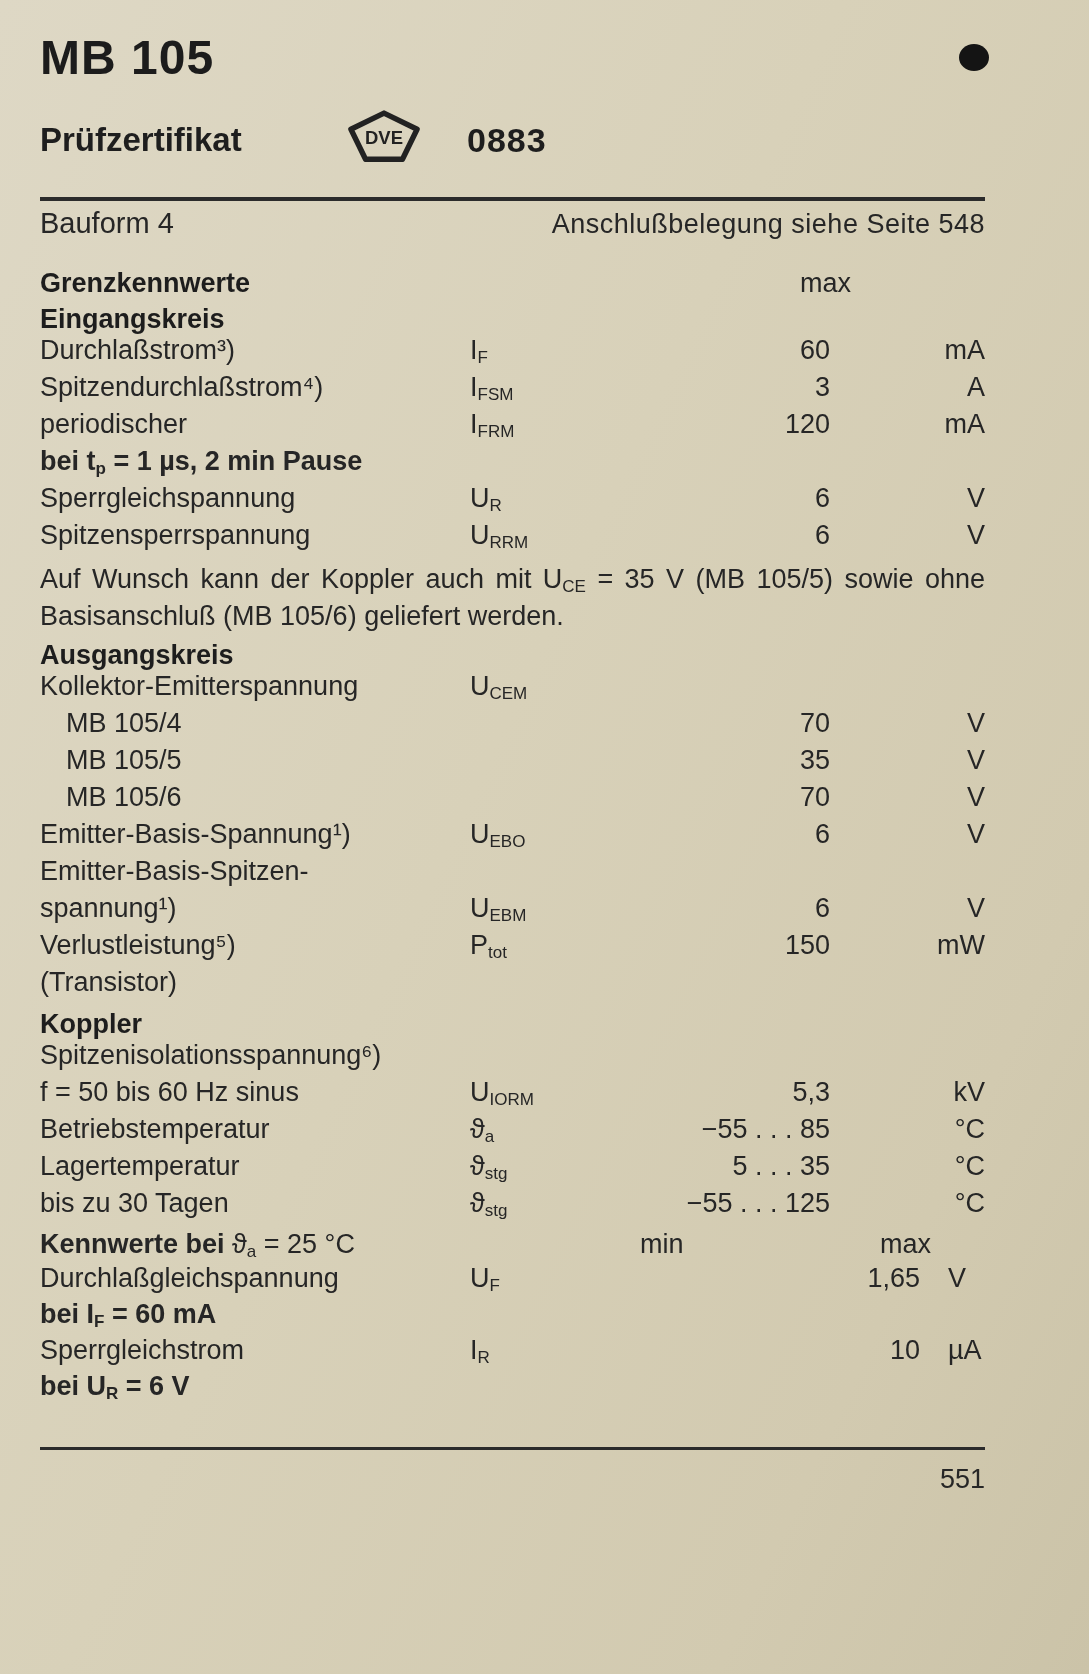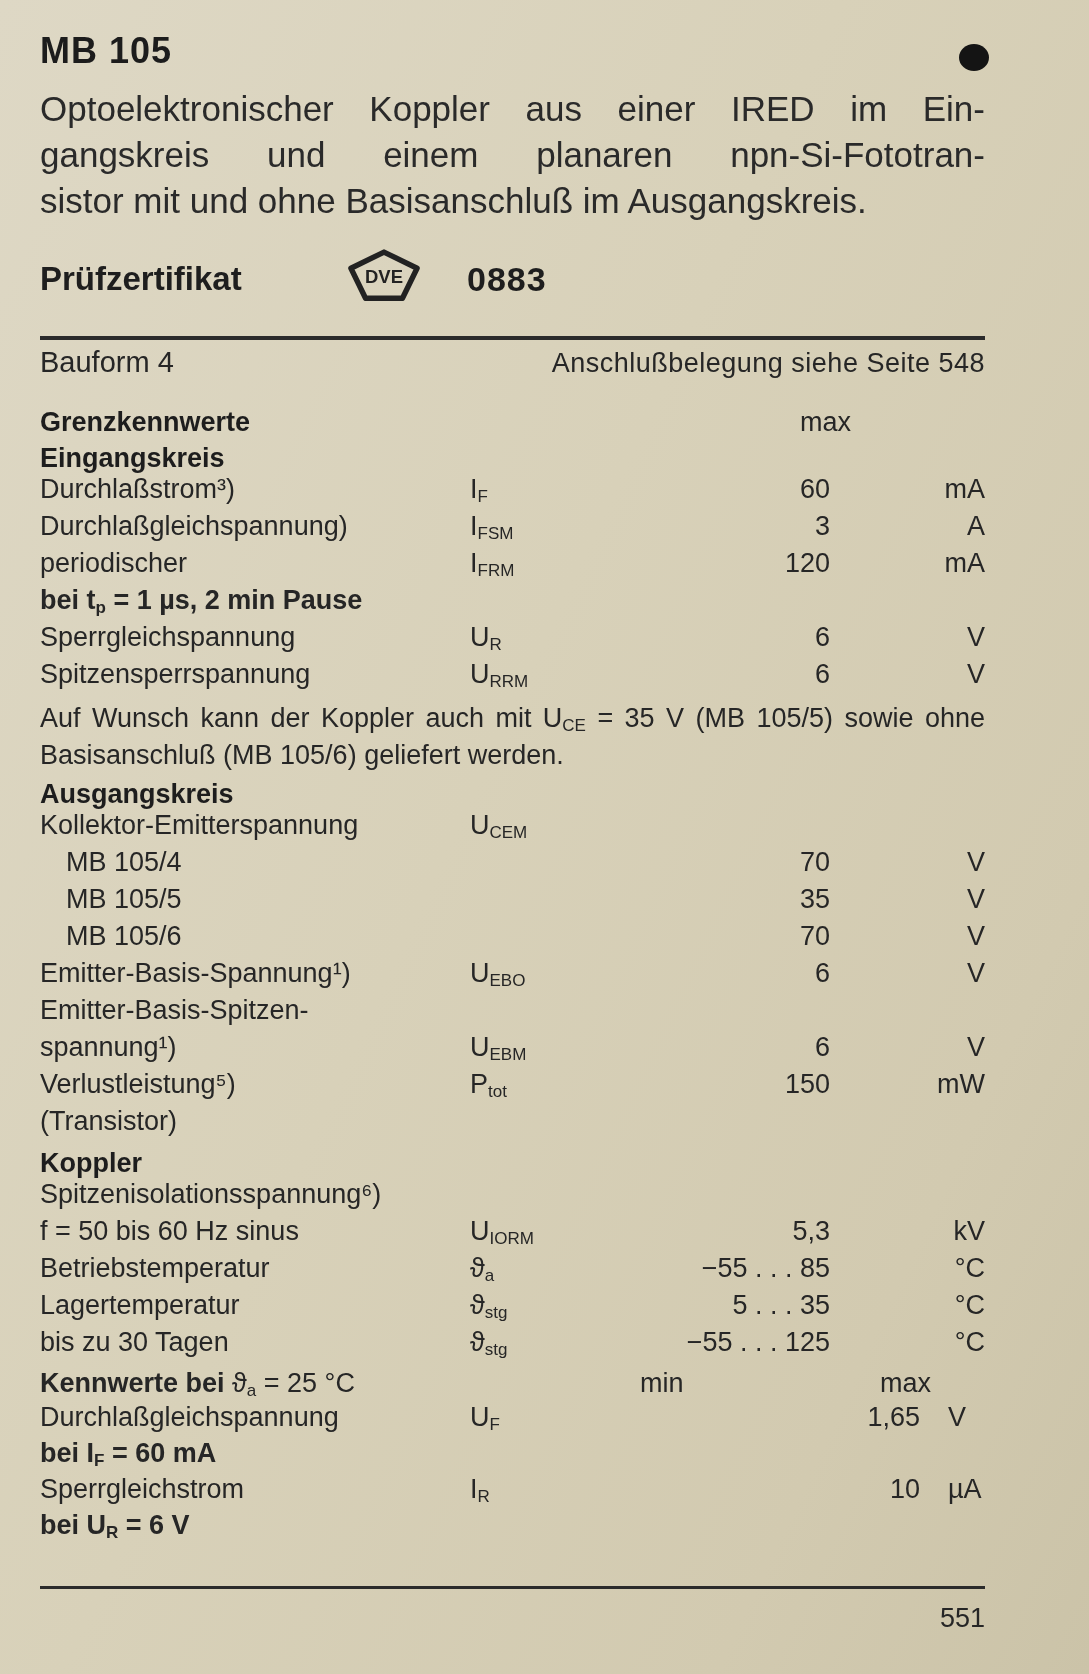--- a/index.html
+++ b/index.html
@@ -14,21 +14,21 @@
     position:relative;
     width:1089px; height:1674px;
     padding:30px 104px 0 40px;
     background:linear-gradient(115deg,#ded8c5 0%,#d8d1b9 45%,#d2cab0 80%,#cbc3a8 100%);
   }
   .corner-dot {
     position:absolute; top:44px; right:100px;
     width:30px; height:27px; border-radius:50%;
     background:#141414;
   }
-  .title { font-size:36px; font-weight:bold; letter-spacing:1px; color:#1c1c1c; }
+  .title { font-size:48px; font-weight:bold; letter-spacing:1px; color:#1c1c1c; }
   .desc { margin-top:14px; font-size:35px; line-height:46px; color:#2a2a2a; }
   .desc-line.justify { text-align:justify; text-align-last:justify; }
   .cert-row { margin-top:26px; height:58px; display:flex; align-items:center; }
   .cert-label { font-size:33px; font-weight:bold; width:305px; color:#1e1e1e; }
   .vde { width:80px; display:flex; align-items:center; }
   .cert-number { font-size:34px; font-weight:bold; margin-left:42px; color:#1e1e1e; letter-spacing:1px; }
   .rule { margin-top:28px; height:4px; background:#2b2b2b; }
   .rule2 { margin-top:40px; height:3px; background:#2b2b2b; }
 
   .info-row { margin-top:6px; display:flex; justify-content:space-between; align-items:baseline; }
@@ -59,25 +59,20 @@
   .pagenum { margin-top:14px; text-align:right; font-size:27px; }
 </style>
 </head>
 <body>
 
 <div class="page">
   <div class="corner-dot"></div>
 
   <div class="title">MB 105</div>
 
-  <div class="desc">
-    <div class="desc-line justify">Optoelektronischer Koppler aus einer IRED im Ein-</div>
-    <div class="desc-line justify">gangskreis und einem planaren npn-Si-Fototran-</div>
-    <div class="desc-line">sistor mit und ohne Basisanschluß im Ausgangskreis.</div>
-  </div>
 
   <div class="cert-row">
     <span class="cert-label">Prüfzertifikat</span>
     <span class="vde">
       <svg viewBox="0 0 100 78" width="78" height="60" aria-hidden="true">
         <path d="M7 25 L50 4 L93 25 L74 64 L26 64 Z" fill="none" stroke="#222" stroke-width="7" stroke-linejoin="round"></path>
         <text x="50" y="44" text-anchor="middle" font-size="24" font-weight="bold" fill="#222">DVE</text>
       </svg>
     </span>
     <span class="cert-number">0883</span>
@@ -97,21 +92,21 @@
 
   <div class="subsec">Eingangskreis</div>
 
   <div class="row">
     <span class="lab">Durchlaßstrom³)</span>
     <span class="sym"><span>I</span><sub>F</sub></span>
     <span class="val">60</span>
     <span class="unit">mA</span>
   </div>
   <div class="row">
-    <span class="lab">Durchlaßgleichspannung)</span>
+    <span class="lab">Spitzendurchlaßstrom⁴)</span>
     <span class="sym"><span>I</span><sub>FSM</sub></span>
     <span class="val">3</span>
     <span class="unit">A</span>
   </div>
   <div class="row">
     <span class="lab">periodischer</span>
     <span class="sym"><span>I</span><sub>FRM</sub></span>
     <span class="val">120</span>
     <span class="unit">mA</span>
   </div>

